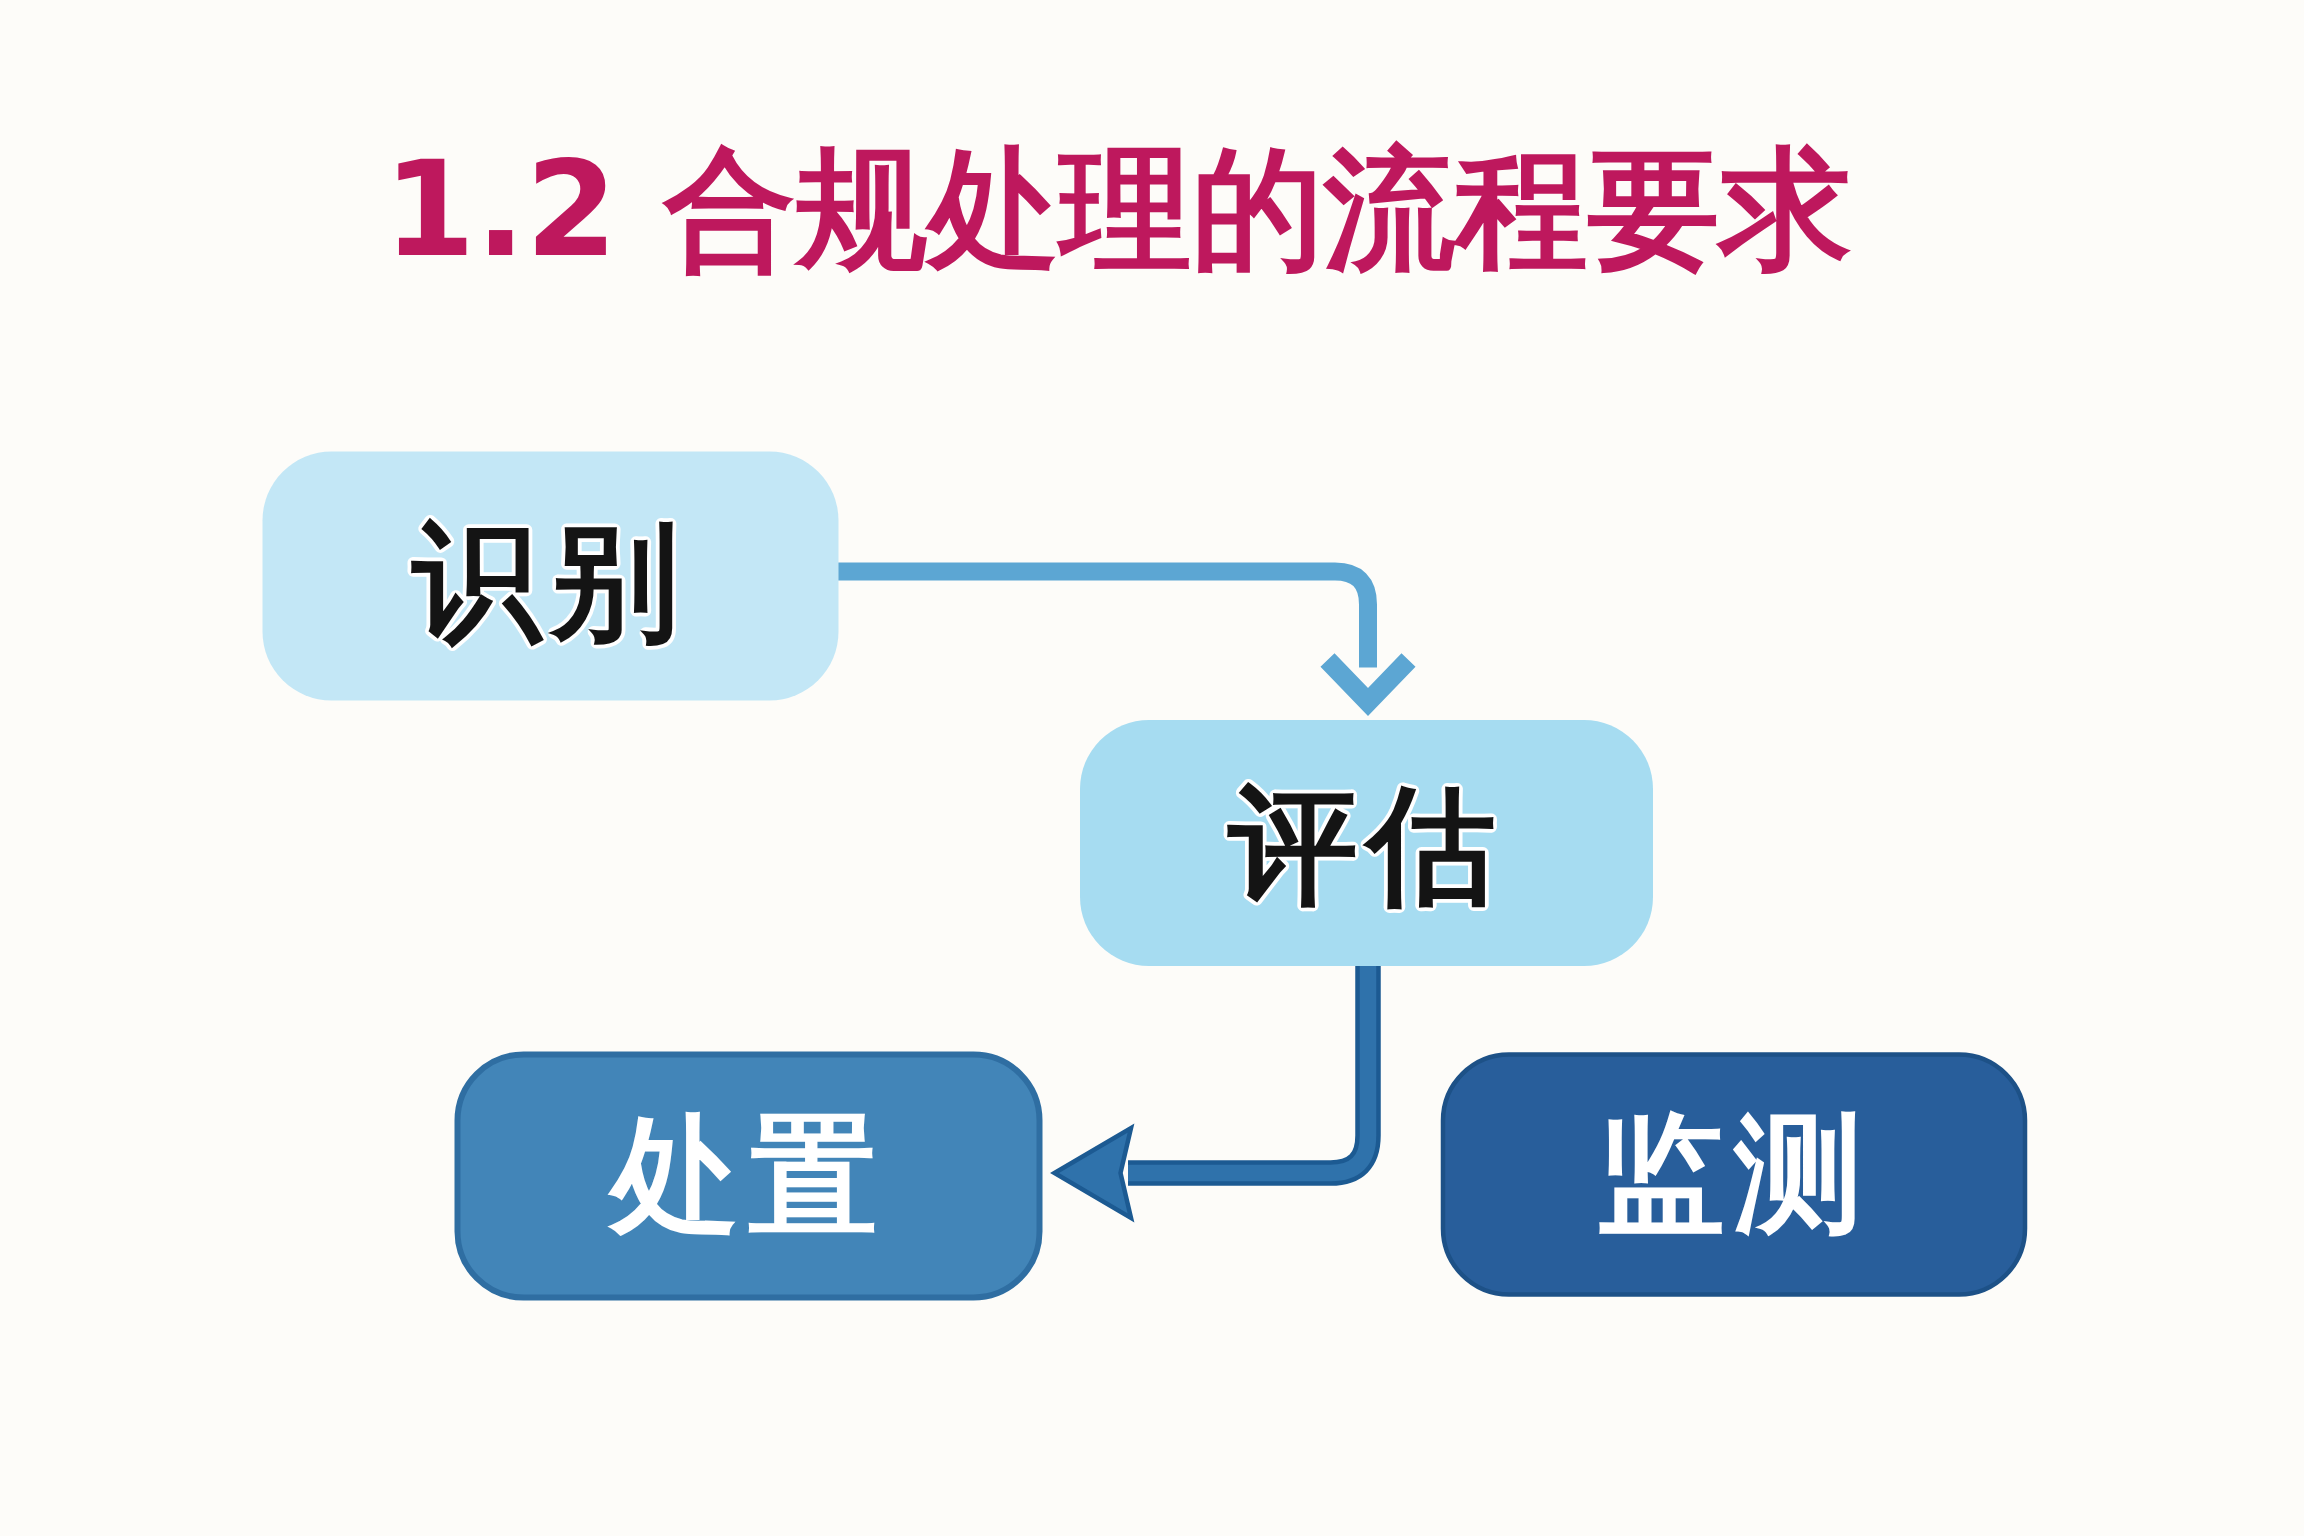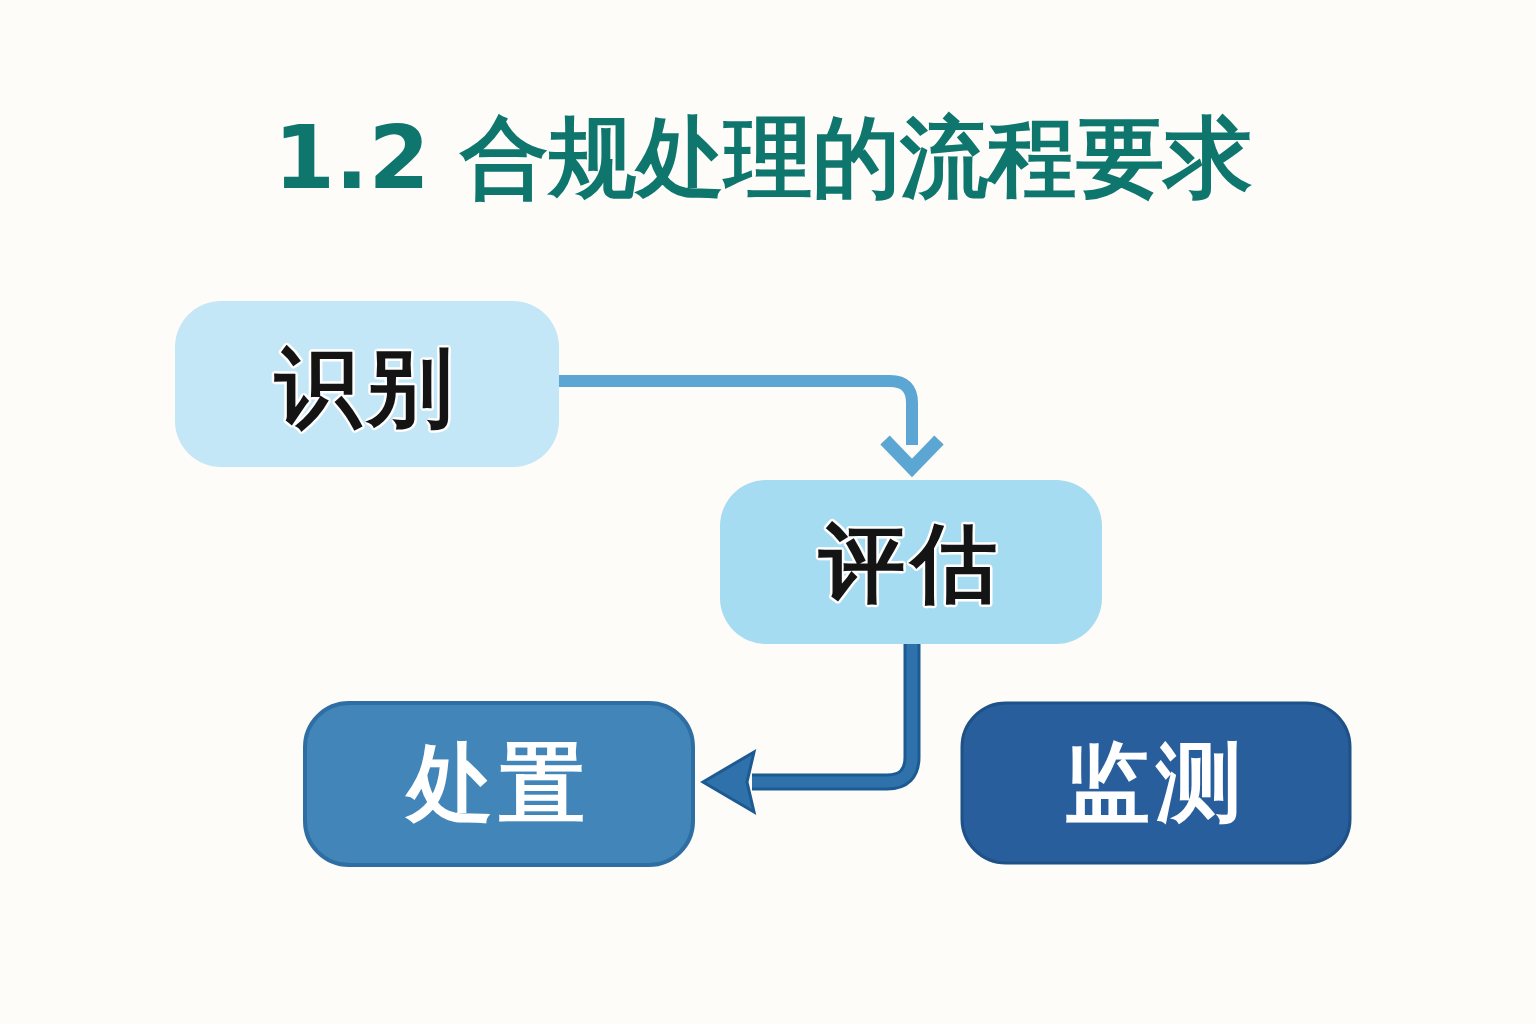--- a/index.html
+++ b/index.html
@@ -12,27 +12,27 @@
     height: 1024px;
     background: #fdfcf9;
     overflow: hidden;
     font-family: "DejaVu Sans", "Liberation Sans", sans-serif;
   }
   .title {
     position: absolute;
     top: 92px;
     left: 0;
     width: 1490px;
-    margin: 18px;
+    margin: 0;
     text-align: center;
     font-size: 88px;
     line-height: 1.1;
     font-weight: 800;
     letter-spacing: 0px;
-    color: #0f766e;
+    color: #be185d;
   }
   .flow {
     position: absolute;
     left: 0;
     top: 0;
     width: 1536px;
     height: 1024px;
   }
   .node-label {
     font-family: "DejaVu Sans", "Liberation Sans", sans-serif;

